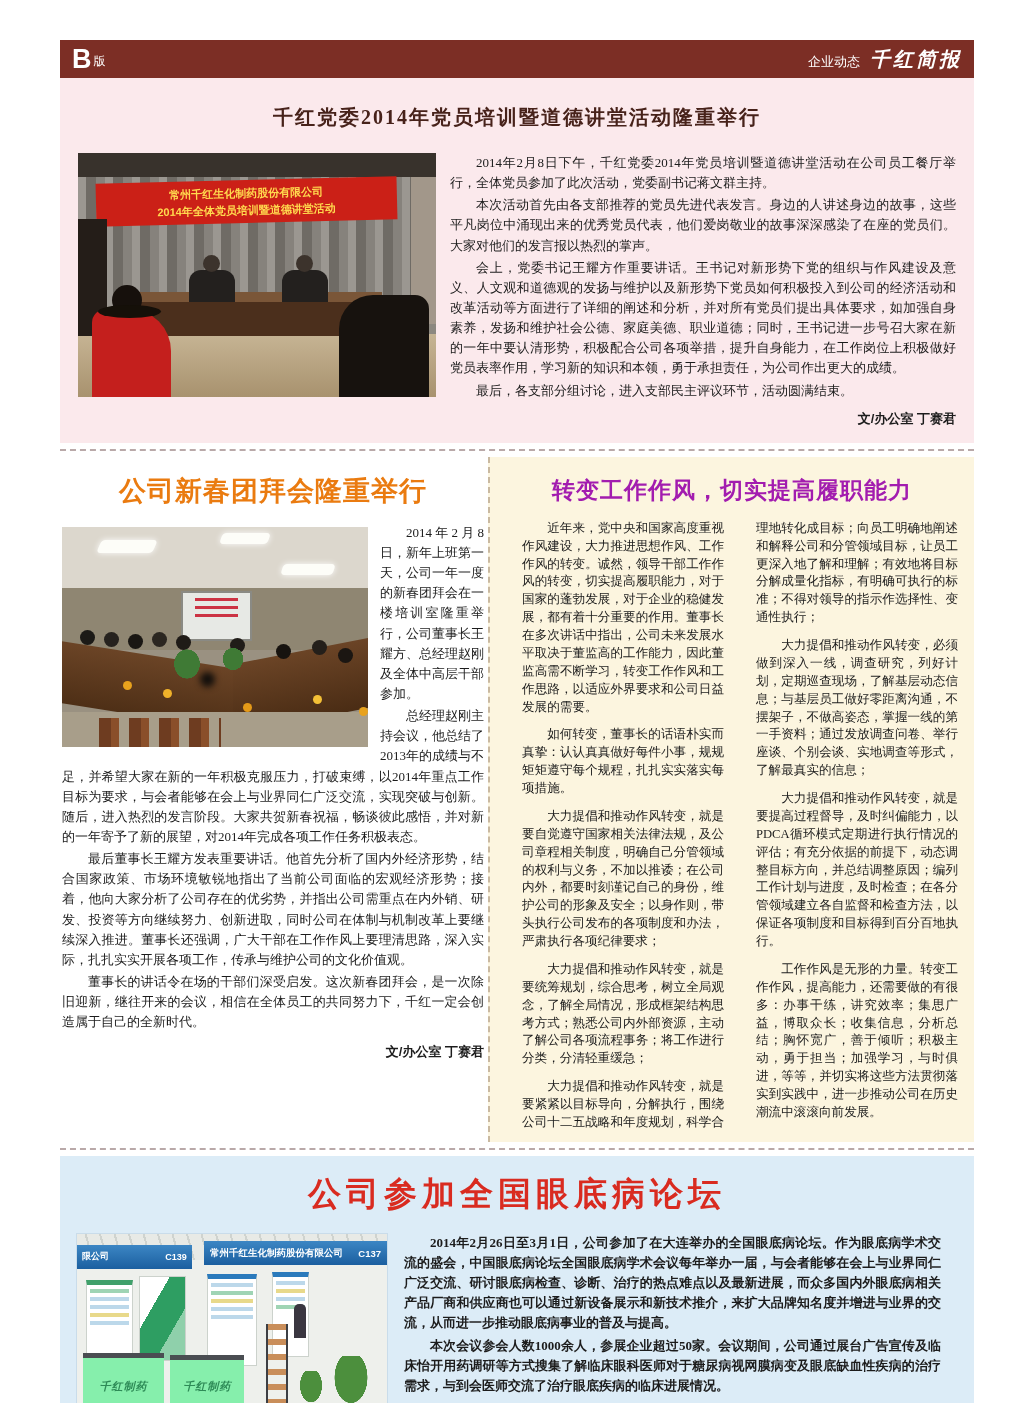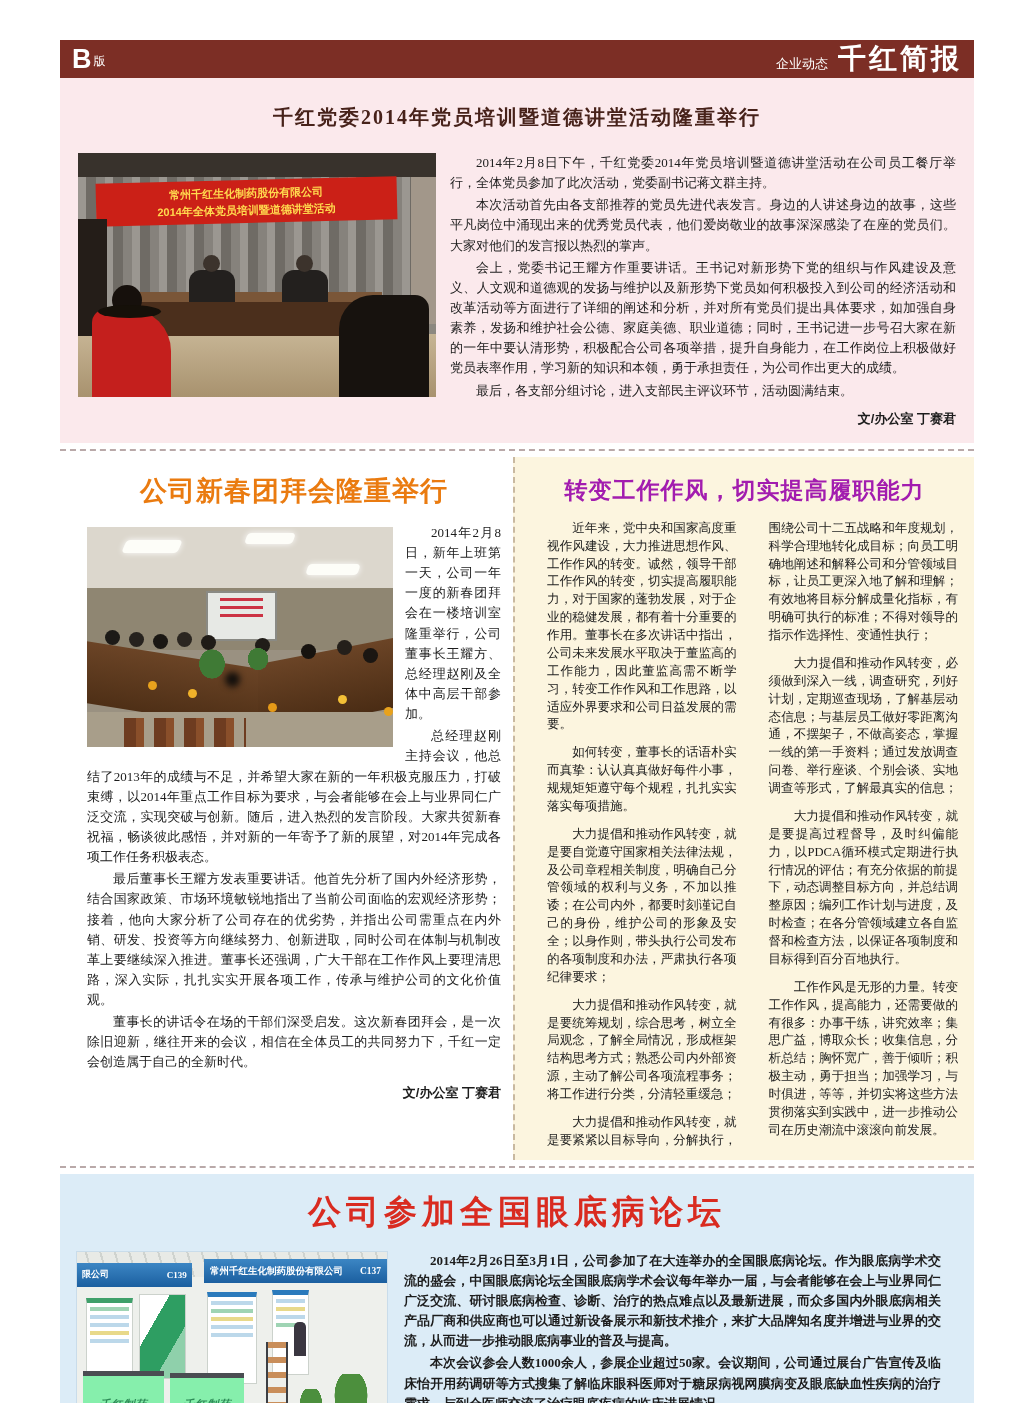--- a/index.html
+++ b/index.html
@@ -14,21 +14,21 @@
   
   .topbar {
     margin-top:40px; height:38px; background:#7c2e25; color:#fff;
     display:flex; align-items:center; justify-content:space-between; padding:0 12px;
   }
   .edition { display:flex; align-items:flex-end; gap:2px; }
   .edition-letter { font-family:"Liberation Sans","DejaVu Sans",sans-serif; font-size:27px; font-weight:bold; line-height:1; }
   .edition-suffix { font-size:12px; padding-bottom:3px; }
   .masthead { display:flex; align-items:baseline; gap:10px; }
   .masthead-section { font-size:13px; }
-  .masthead-title { font-size:28px; font-weight:bold; letter-spacing:3px; }
+  .masthead-title { font-size:20px; font-weight:bold; font-style:italic; letter-spacing:3px; }
 
   
   .section-party { background:#fbe9ec; padding:26px 18px 14px; }
   .article1-title {
     text-align:center; color:#47221a; font-size:20px; font-weight:bold;
     letter-spacing:2px; margin:0 0 22px 0;
   }
   .article1-body { display:flex; gap:14px; }
   .bodytext { font-size:13px; line-height:1.55; text-align:justify; }
   .bodytext p { margin:0 0 2px 0; text-indent:2em; }
@@ -66,21 +66,21 @@
   .p1-person-red::after { content:""; position:absolute; top:-4px; left:6px; right:10px;
     height:13px; background:#151009; border-radius:50%; }
   .p1-person-black { position:absolute; bottom:0; right:2%; width:25%; height:42%;
     background:#17120e; border-radius:34px 14px 0 0; }
 
   
   .divider-h { border-top:2px dashed #b9a9a9; margin:6px 60px; }
 
   
   .middle { display:flex; margin:0 60px; align-items:stretch; }
-  .col-left { width:428px; flex:none; padding:16px 12px 8px 2px; background:#ffffff;margin-left:25px; }
+  .col-left { width:428px; flex:none; padding:16px 4px 8px 2px; background:#ffffff; }
   .col-right { flex:1; background:#fcf5df; border-left:2px dashed #c9b9a0; padding:18px 16px 10px; }
 
   .article2-title { color:#ea7b10; font-size:27px; font-weight:bold; text-align:center;
     letter-spacing:1px; margin:0 0 14px 0; }
   .article2-text { font-size:13px; line-height:1.55; text-align:justify; }
   .article2-text p { margin:0 0 2px 0; text-indent:2em; }
   .clear { clear:both; }
 
   
   .photo2 { float:left; width:306px; height:220px; margin:4px 12px 4px 0;
@@ -127,21 +127,21 @@
   .article4-text { flex:1; font-size:13px; line-height:1.55; text-align:justify; }
   .article4-text p { margin:0 17px 2px 0; text-indent:2em;font-weight:bold; }
 
   
   .photo3 { width:312px; height:186px; flex:none; position:relative; overflow:hidden;
     background:#eef0ec; border:1px solid #c9dcea; }
   .p3-ceiling { position:absolute; top:0; left:0; right:0; height:14%;
     background:repeating-linear-gradient(75deg,#cfd3cf 0 2px,#e8eae6 2px 14px); }
   .p3-strip { position:absolute; height:13%; background:linear-gradient(#3c86c4,#1b5fa0);
     color:#fff; display:flex; justify-content:space-between; align-items:center;
-    font-family:Liberation Serif, serif; font-weight:bold; }
+    font-family:Liberation Sans, sans-serif; font-weight:bold; }
   .p3-strip-left { top:6%; left:0; width:37%; font-size:9px; padding:0 5px; }
   .p3-strip-right { top:4%; left:41%; right:0; font-size:9.5px; padding:0 6px; }
   .p3-poster { position:absolute; background:#ffffff; border:1px solid #ccd2cc; }
   .p3-poster i { display:block; height:4px; margin:4px 3px 0; background:#bcd8ea; }
   .p3-poster i.g { background:#9fd4b4; }
   .p3-poster i.y { background:#e8d98a; }
   .p3-poster-a { left:3%; top:25%; width:15%; height:42%; border-top:5px solid #3fa06a; }
   .p3-poster-green { left:20%; top:23%; width:15%; height:46%;
     background:linear-gradient(120deg,#ffffff 32%,#2e9e62 32% 68%,#8fd0ab 68%); }
   .p3-poster-b { left:42%; top:22%; width:16%; height:50%; border-top:5px solid #2a7abc; }

